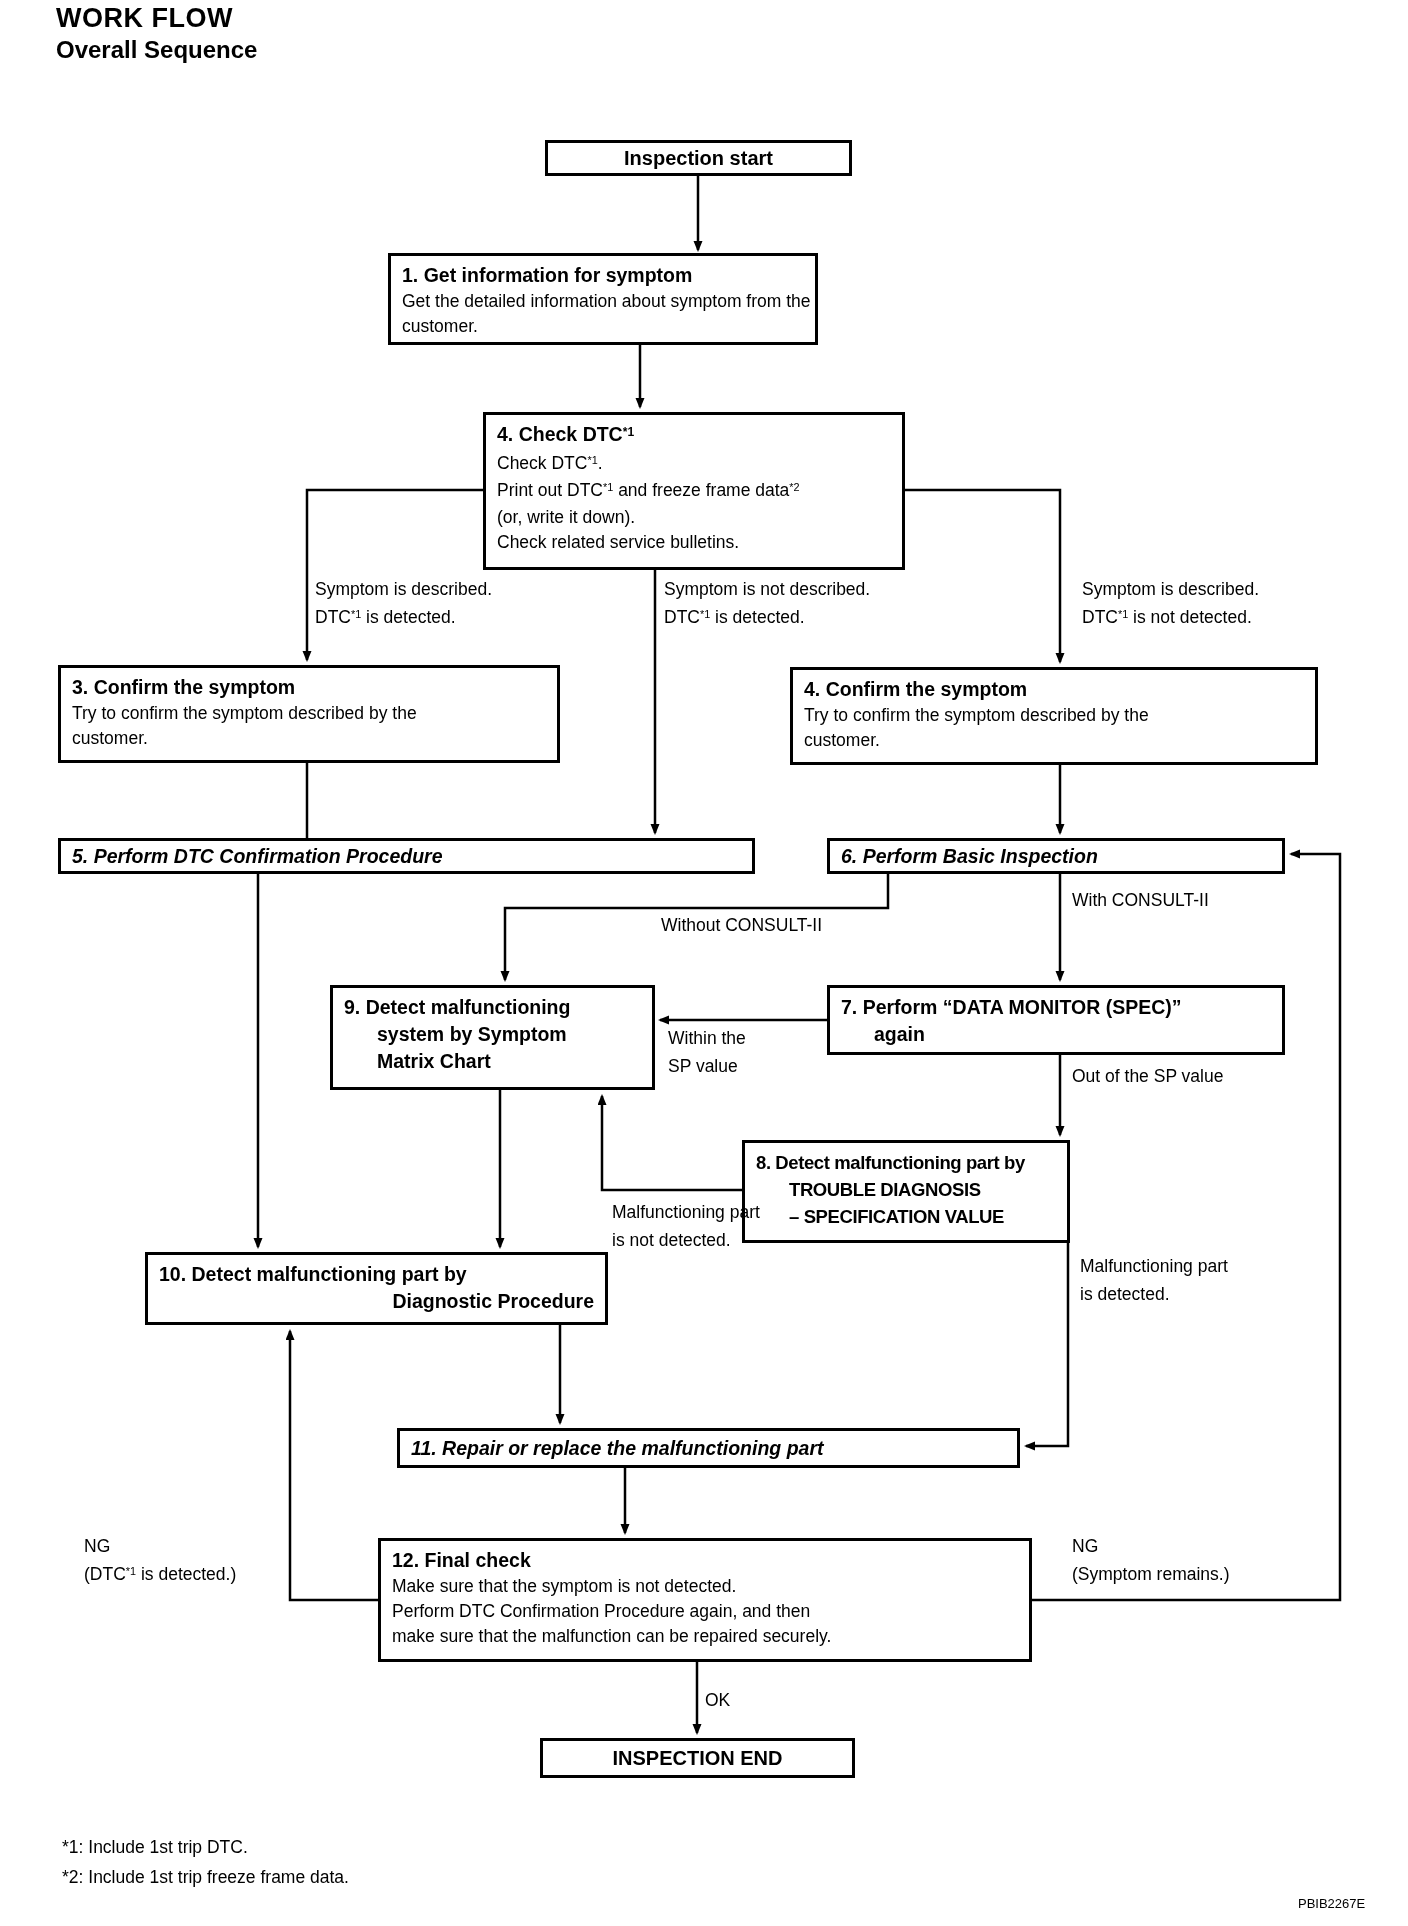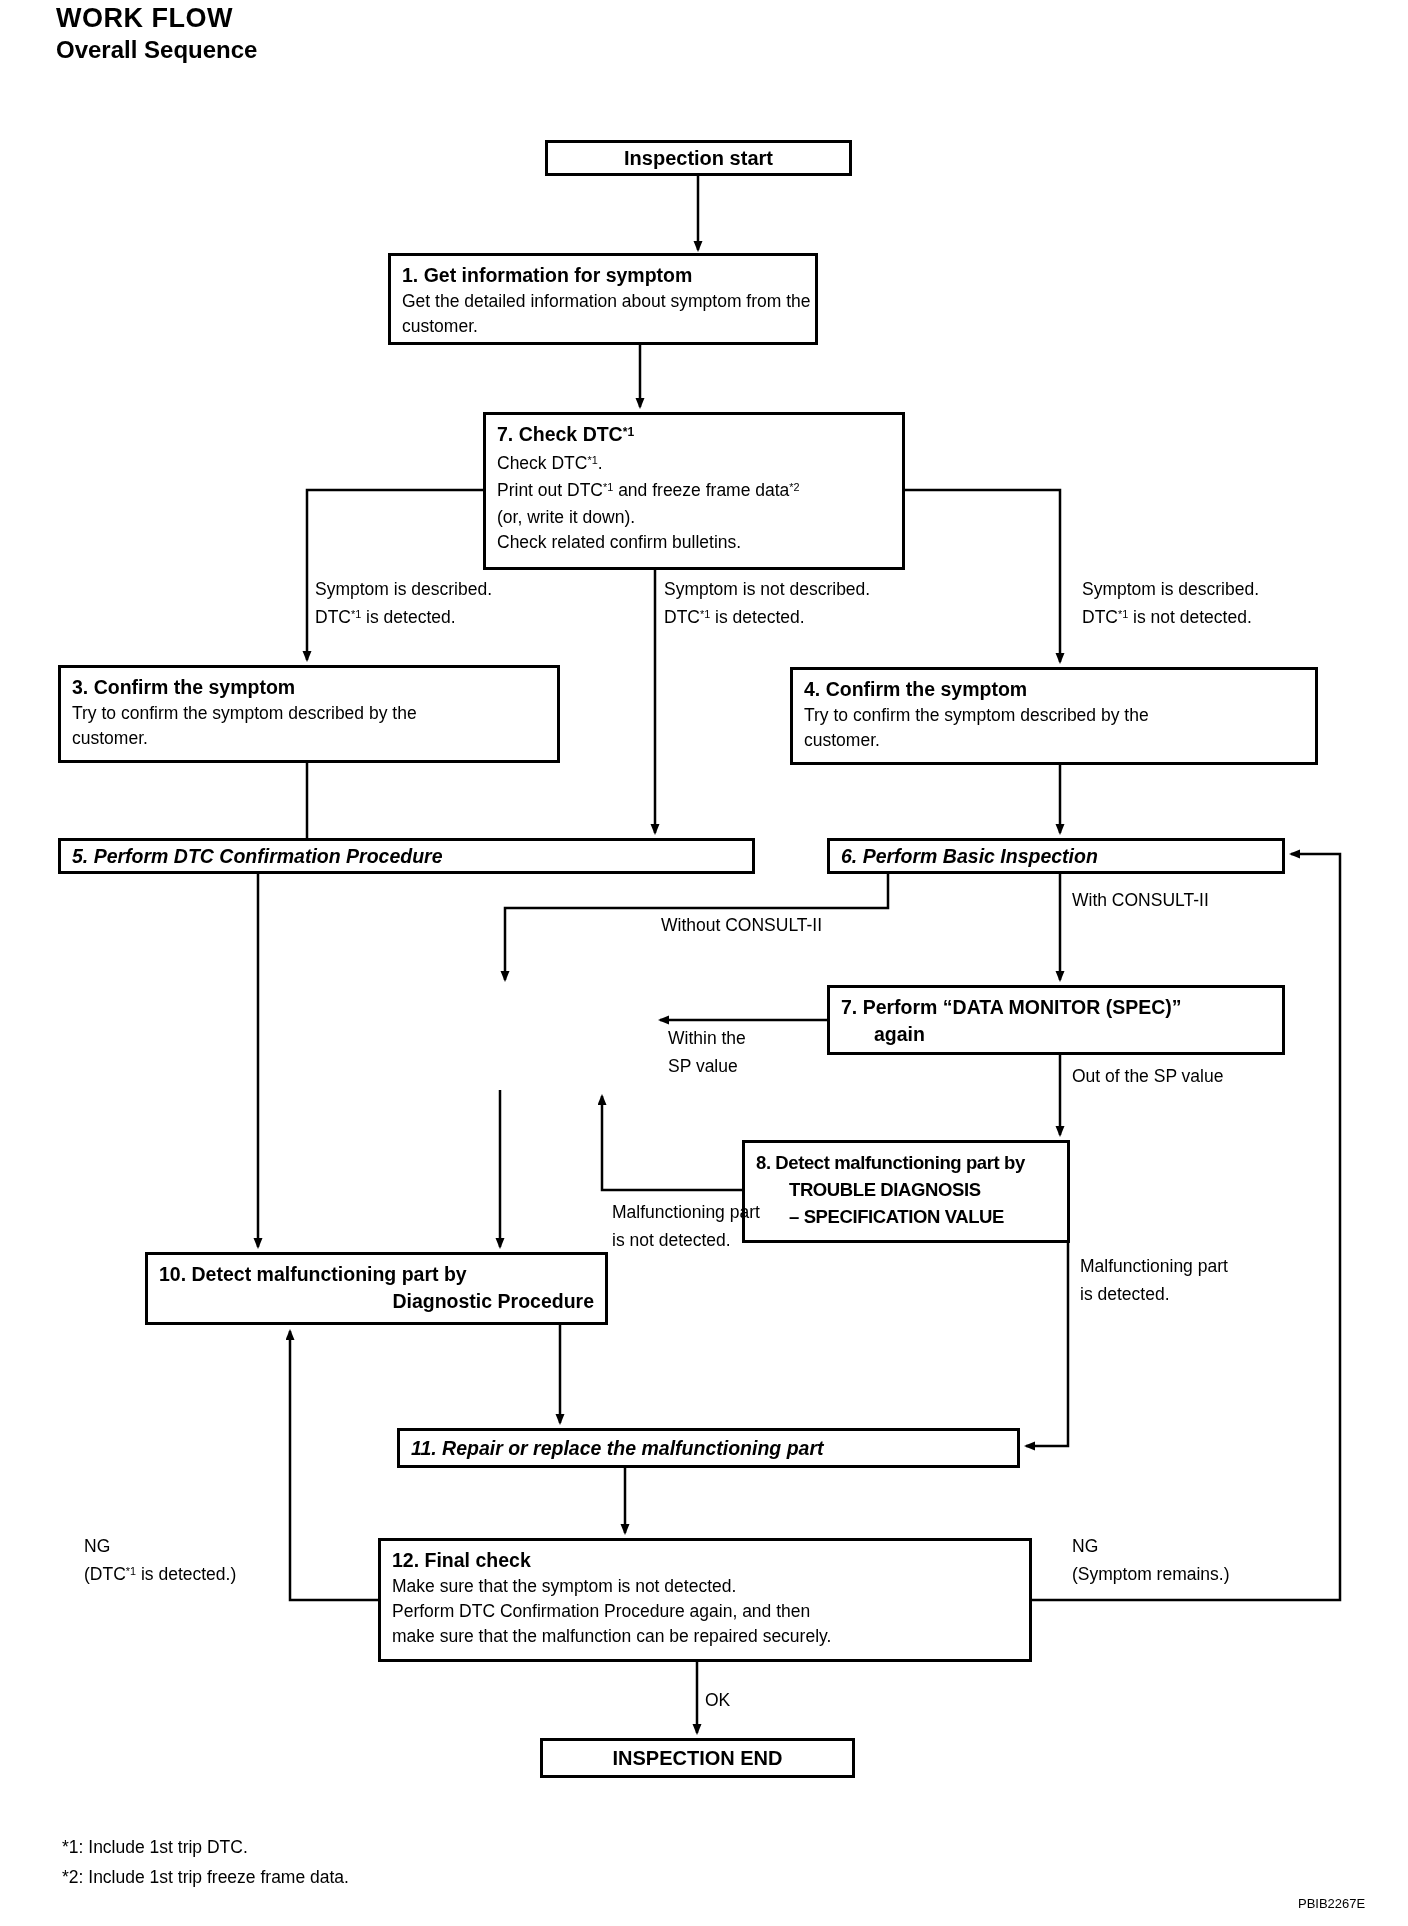--- a/index.html
+++ b/index.html
@@ -79,27 +79,27 @@
         <div class="line">1. Get information for symptom</div>
       </div>
     <div class="bb">
         <div class="line">Get the detailed information about symptom from the</div>
         <div class="line">customer.</div>
       </div>
   </div>
 
   <div class="box" style="left:483px;top:412px;width:422px;height:158px">
     <div class="bt">
-        <div class="line"><span>7. Check DTC</span><span class="sup">*1</span></div>
+        <div class="line"><span>4. Check DTC</span><span class="sup">*1</span></div>
       </div>
     <div class="bb">
         <div class="line"><span>Check DTC</span><span class="sup">*1</span><span>.</span></div>
         <div class="line"><span>Print out DTC</span><span class="sup">*1</span><span> and freeze frame data</span><span class="sup">*2</span></div>
         <div class="line">(or, write it down).</div>
-        <div class="line">Check related confirm bulletins.</div>
+        <div class="line">Check related service bulletins.</div>
       </div>
   </div>
 
   <div class="box" style="left:58px;top:665px;width:502px;height:98px">
     <div class="bt">
         <div class="line">3. Confirm the symptom</div>
       </div>
     <div class="bb">
         <div class="line">Try to confirm the symptom described by the</div>
         <div class="line">customer.</div>
@@ -136,20 +136,27 @@
   </div>
 
   <div class="box" style="left:742px;top:1140px;width:328px;height:103px">
     <div class="bt hang tight">
         <div class="line">8. Detect malfunctioning part by</div>
         <div class="line">TROUBLE DIAGNOSIS</div>
         <div class="line">– SPECIFICATION VALUE</div>
       </div>
   </div>
 
+  <div class="box" style="left:330px;top:985px;width:325px;height:105px">
+    <div class="bt hang">
+        <div class="line">9. Detect malfunctioning</div>
+        <div class="line">system by Symptom</div>
+        <div class="line">Matrix Chart</div>
+      </div>
+  </div>
 
   <div class="box" style="left:145px;top:1252px;width:463px;height:73px">
     <div class="bt hangw">
         <div class="line">10. Detect malfunctioning part by</div>
         <div class="line">Diagnostic Procedure</div>
       </div>
   </div>
 
   <div class="box rowbox" style="left:397px;top:1428px;width:623px;height:40px">
     <div class="bt">

